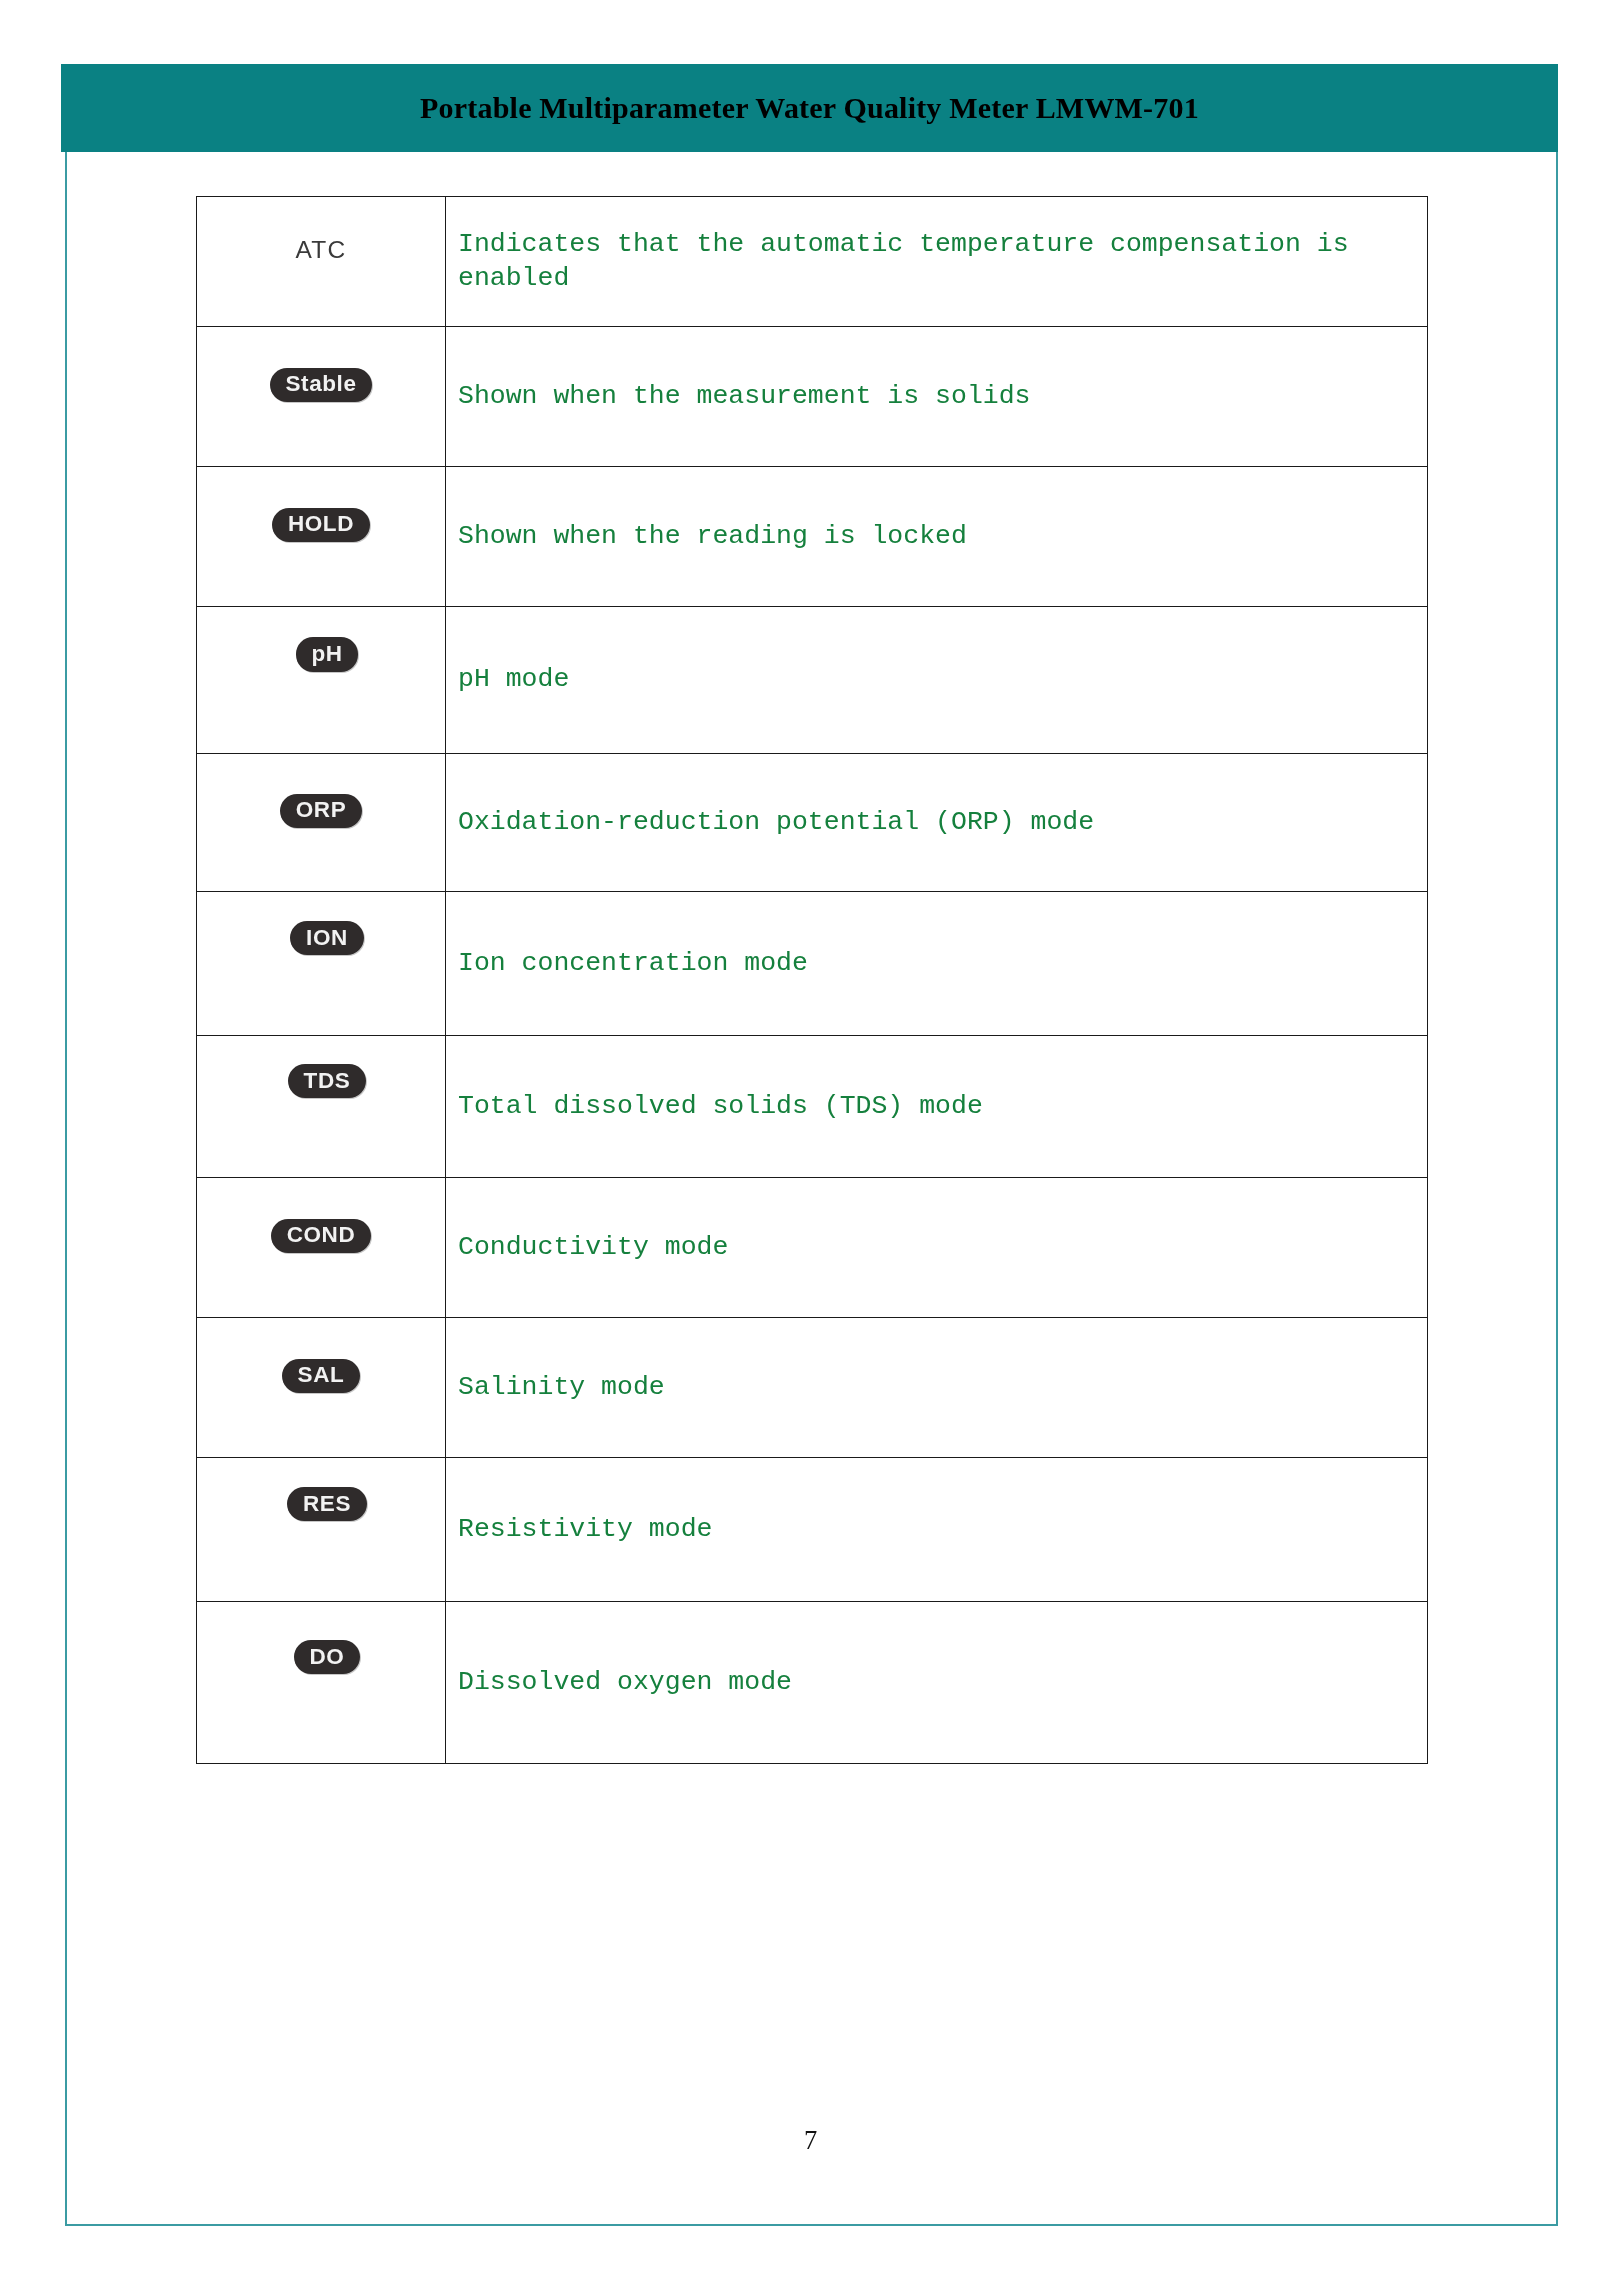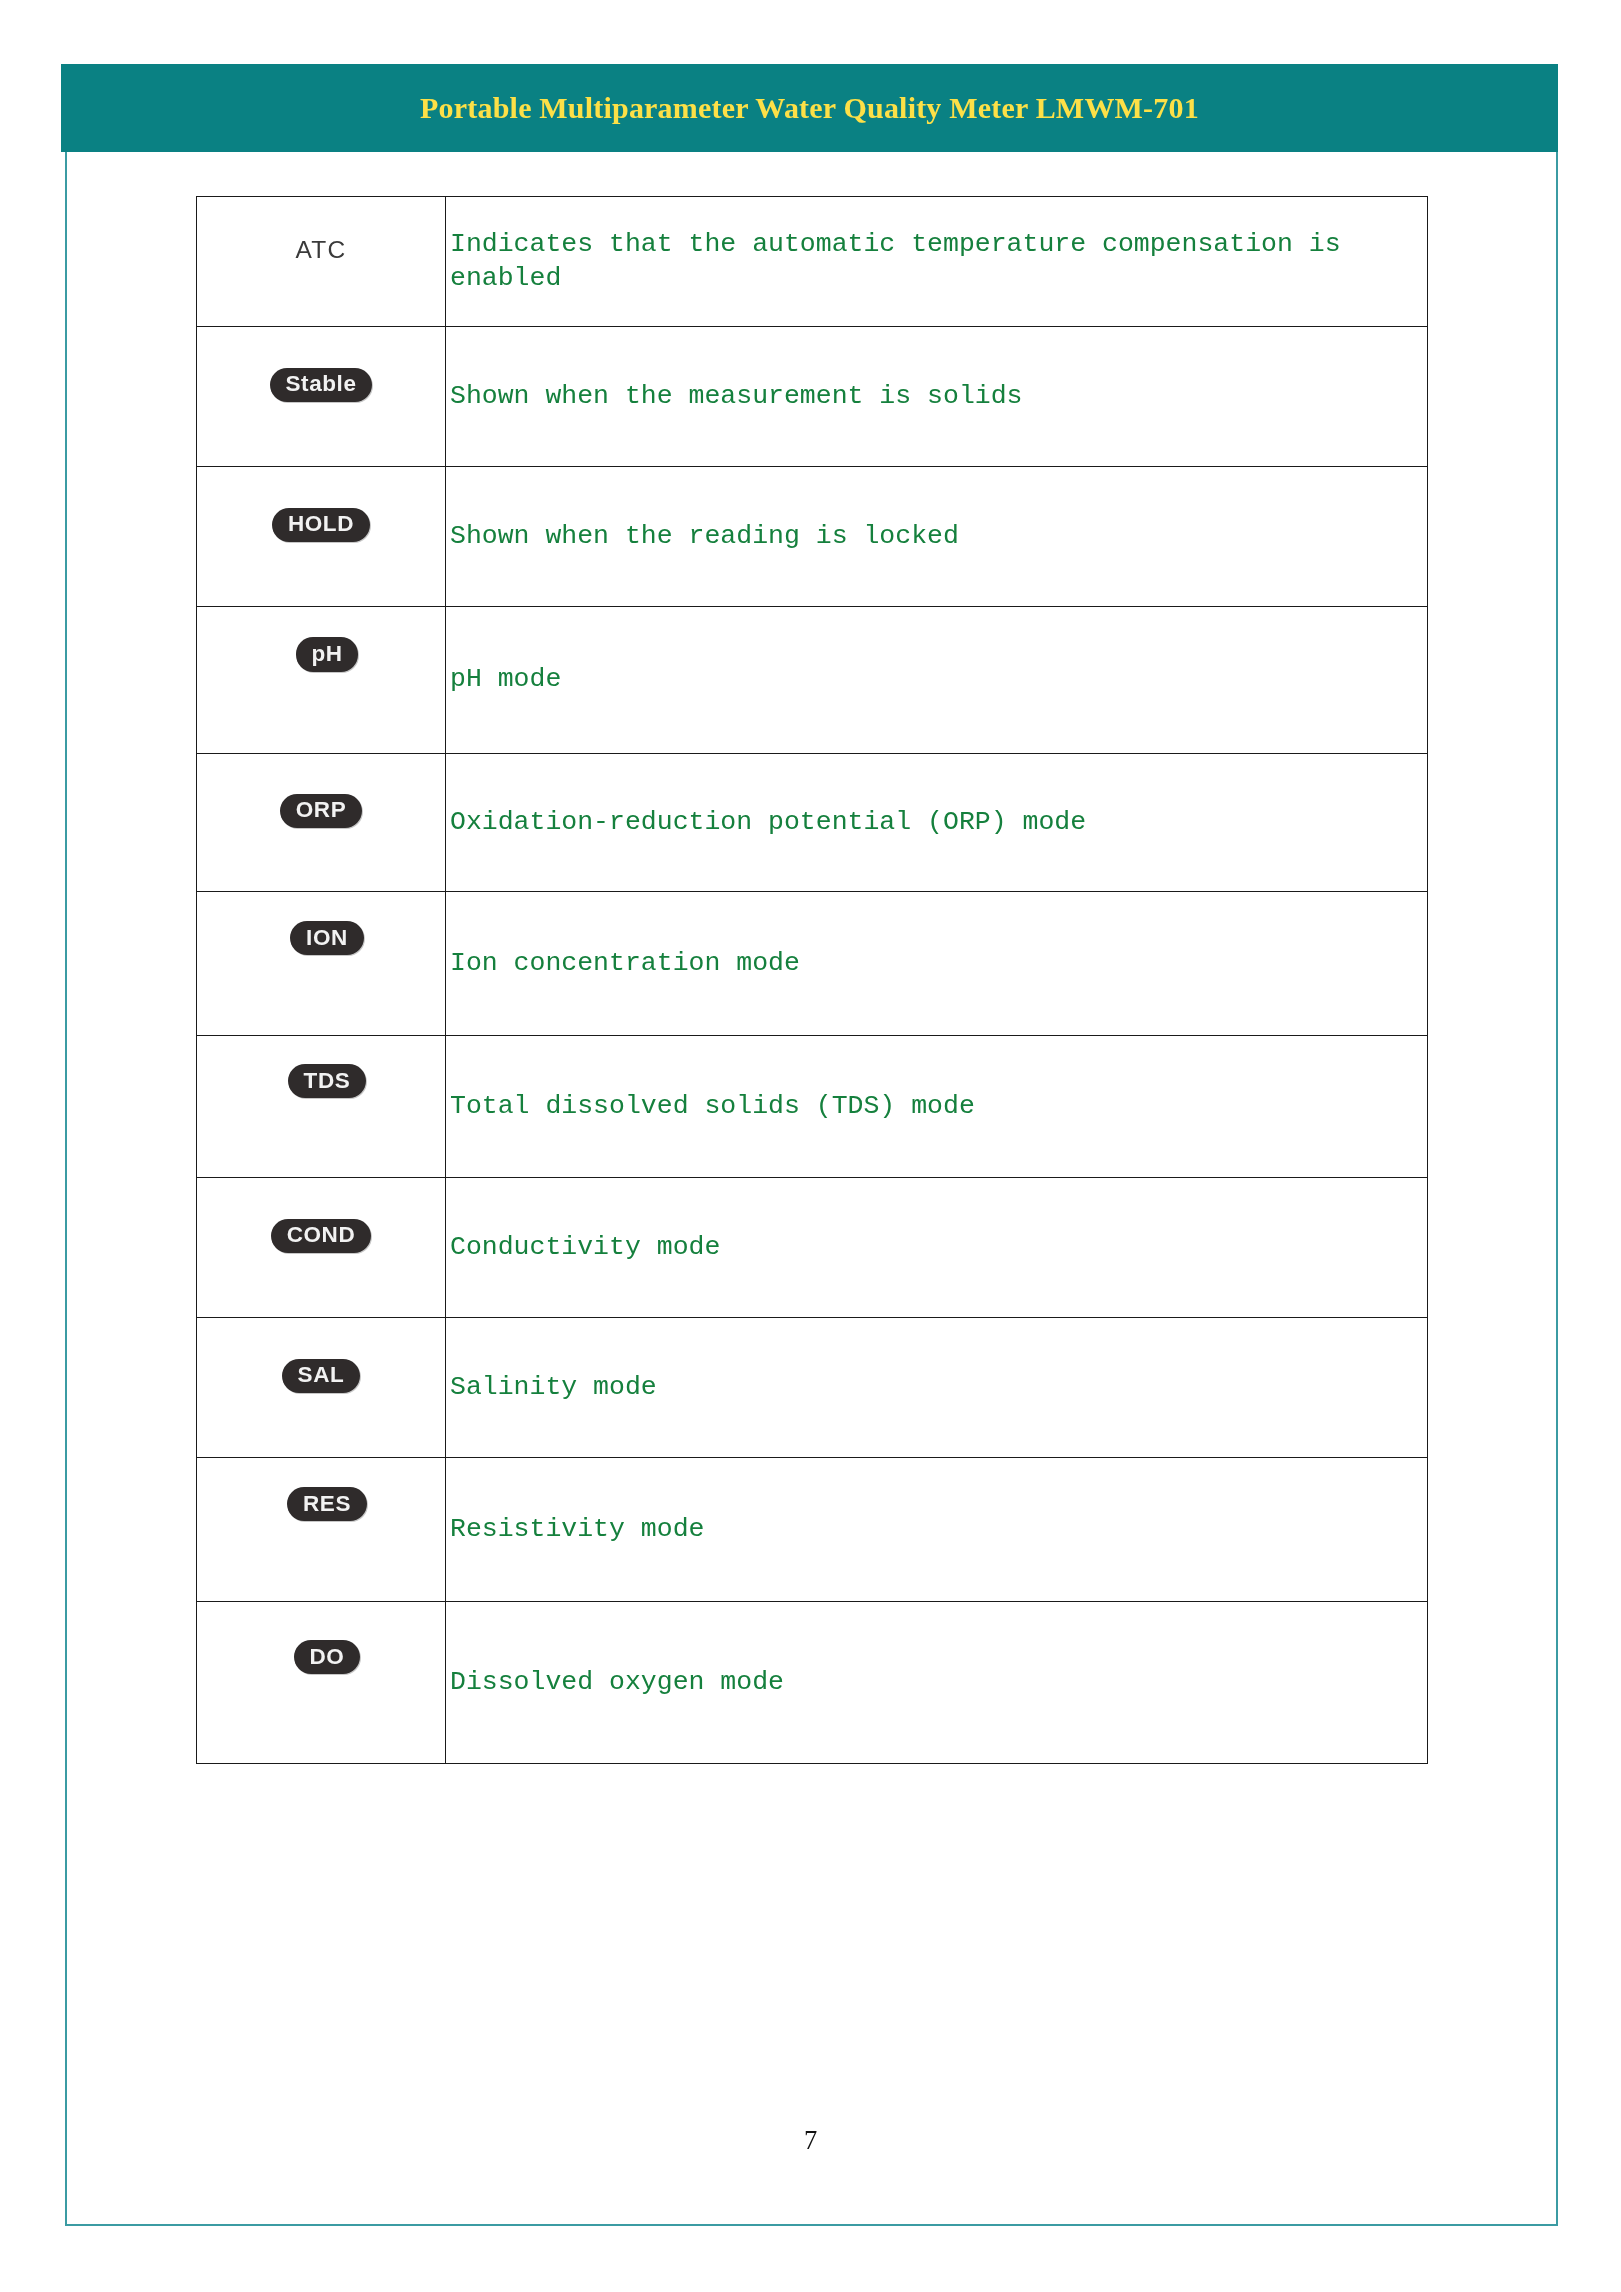--- a/index.html
+++ b/index.html
@@ -37,38 +37,38 @@
     background:#0a8183;
     display:flex;
     align-items:center;
     justify-content:center;
     z-index:5;
   }
   .title-banner .title-text{
     font-family:"Liberation Serif", serif;
     font-weight:bold;
     font-size:30px;
-    color:#fde047;
+    color:#000000;
     letter-spacing:0.2px;
     white-space:nowrap;
   }
 
   
   .symbol-table{
     position:absolute;
     left:196px;
     top:196px;
     width:1231px;
     border-collapse:collapse;
     table-layout:fixed;
   }
   .symbol-table td{
     border:1.6px solid #1a1a1a;
     vertical-align:middle;
-    padding:4px;
+    padding:12px;
   }
   .col-symbol{ width:249px; }
   .col-desc  { width:982px; }
 
   .cell-symbol{
     text-align:center;
     vertical-align:middle;
   }
 
   .cell-desc{

